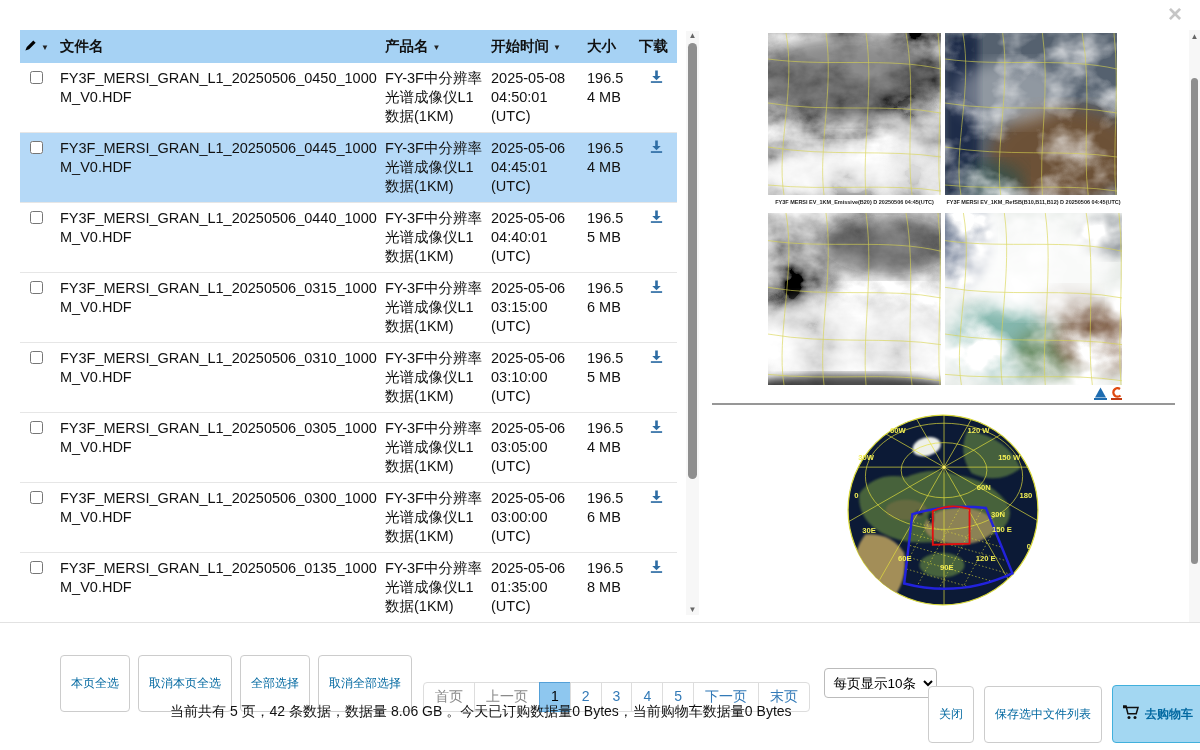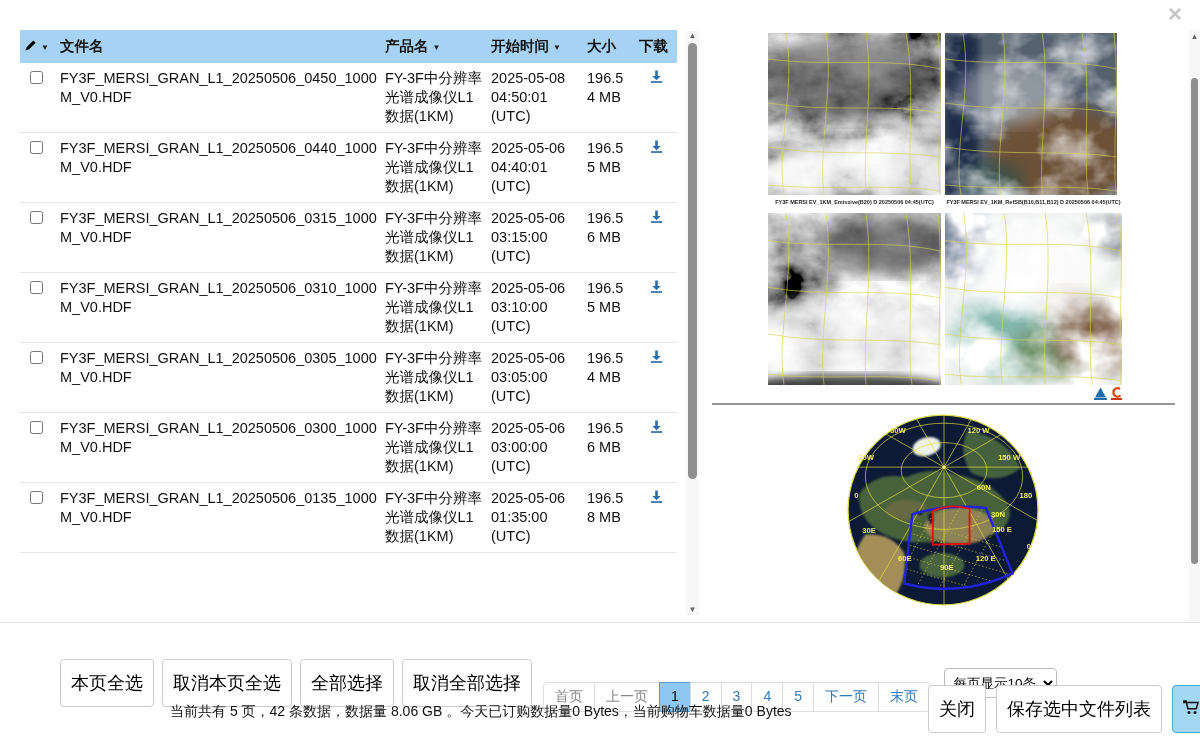--- a/index.html
+++ b/index.html
@@ -39,22 +39,22 @@
   #ql4{left:945px;top:213px;width:177px;height:172px;}
   .ql-cap{position:absolute;top:199px;height:10px;font-size:5.5px;font-weight:bold;color:#222;text-align:center;white-space:nowrap;overflow:hidden;}
   #cap1{left:763px;width:183px;}
   #cap2{left:940px;width:187px;}
   .logos{position:absolute;left:1094px;top:386px;display:flex;gap:4px;}
   .panel-hr{position:absolute;left:712px;top:403px;width:463px;border:0;border-top:2px solid #979797;margin:0;}
   #mapbox{position:absolute;left:845px;top:412px;width:196px;height:196px;}
   
   .footer-hr{position:absolute;left:0;top:622px;width:1200px;border:0;border-top:1px solid #e2e2e2;margin:0;}
   .footer-bar{position:absolute;left:60px;top:654px;display:flex;align-items:center;gap:8px;}
-  .btn{border:1px solid #ccc;border-radius:4px;background:#fff;font-size:18px;padding:11px 10px;cursor:pointer;
-       font-family:"Liberation Sans","DejaVu Sans",sans-serif;white-space:nowrap;color:#000000;}
+  .btn{border:1px solid #ccc;border-radius:4px;background:#fff;font-size:12px;padding:19px 10px;cursor:pointer;
+       font-family:"Liberation Sans","DejaVu Sans",sans-serif;white-space:nowrap;color:#0369a1;}
   .pager{display:flex;margin-left:4px;margin-top:28px;}
   .pg-item{display:inline-block;padding:5px 11px;border:1px solid #ddd;margin-left:-1px;color:#337ab7;background:#fff;
            font-size:14px;cursor:pointer;white-space:nowrap;}
   .pg-item.disabled{color:#8a8a8a;cursor:default;}
   .pg-item.active{background:#8ec7ef;border-color:#54a0d8;color:#000;}
   .pg-item.first{border-radius:4px 0 0 4px;}
   .pg-item.last{border-radius:0 4px 4px 0;}
   select{height:30px;border:1px solid #bbb;border-radius:4px;font-size:13.5px;padding:0 4px;background:#fff;
          font-family:"Liberation Sans","DejaVu Sans",sans-serif;margin-left:6px;text-align:right;}
   .status-line{position:absolute;left:170px;top:703px;font-size:14px;color:#111;}
@@ -138,20 +138,35 @@
         <th>大小</th>
         <th>下载</th>
       </tr>
     </thead>
     <tbody>
         <tr>
     <td><input type="checkbox" style=""></td>
     <td class="c-file">FY3F_MERSI_GRAN_L1_20250506_0450_1000M_V0.HDF</td>
     <td>FY-3F中分辨率光谱成像仪L1数据(1KM)</td>
     <td>2025-05-08 04:50:01 (UTC)</td>
+    <td class="c-size">196.54 MB</td>
+    <td class="c-dl">
+      <span class="dl-btn">
+        <svg width="15" height="15" viewBox="0 0 16 16">
+                <path d="M6.6 1.5h2.8v6h3.1L8 12 3.5 7.5h3.1z" fill="#2e6da4"></path>
+                <path d="M2 13h12v1.8H2z" fill="#2e6da4"></path>
+              </svg>
+      </span>
+    </td>
+  </tr>
+        <tr class="selected">
+    <td><input type="checkbox" style=""></td>
+    <td class="c-file">FY3F_MERSI_GRAN_L1_20250506_0445_1000M_V0.HDF</td>
+    <td>FY-3F中分辨率光谱成像仪L1数据(1KM)</td>
+    <td>2025-05-06 04:45:01 (UTC)</td>
     <td class="c-size">196.54 MB</td>
     <td class="c-dl">
       <span class="dl-btn">
         <svg width="15" height="15" viewBox="0 0 16 16">
                 <path d="M6.6 1.5h2.8v6h3.1L8 12 3.5 7.5h3.1z" fill="#2e6da4"></path>
                 <path d="M2 13h12v1.8H2z" fill="#2e6da4"></path>
               </svg>
       </span>
     </td>
   </tr>

